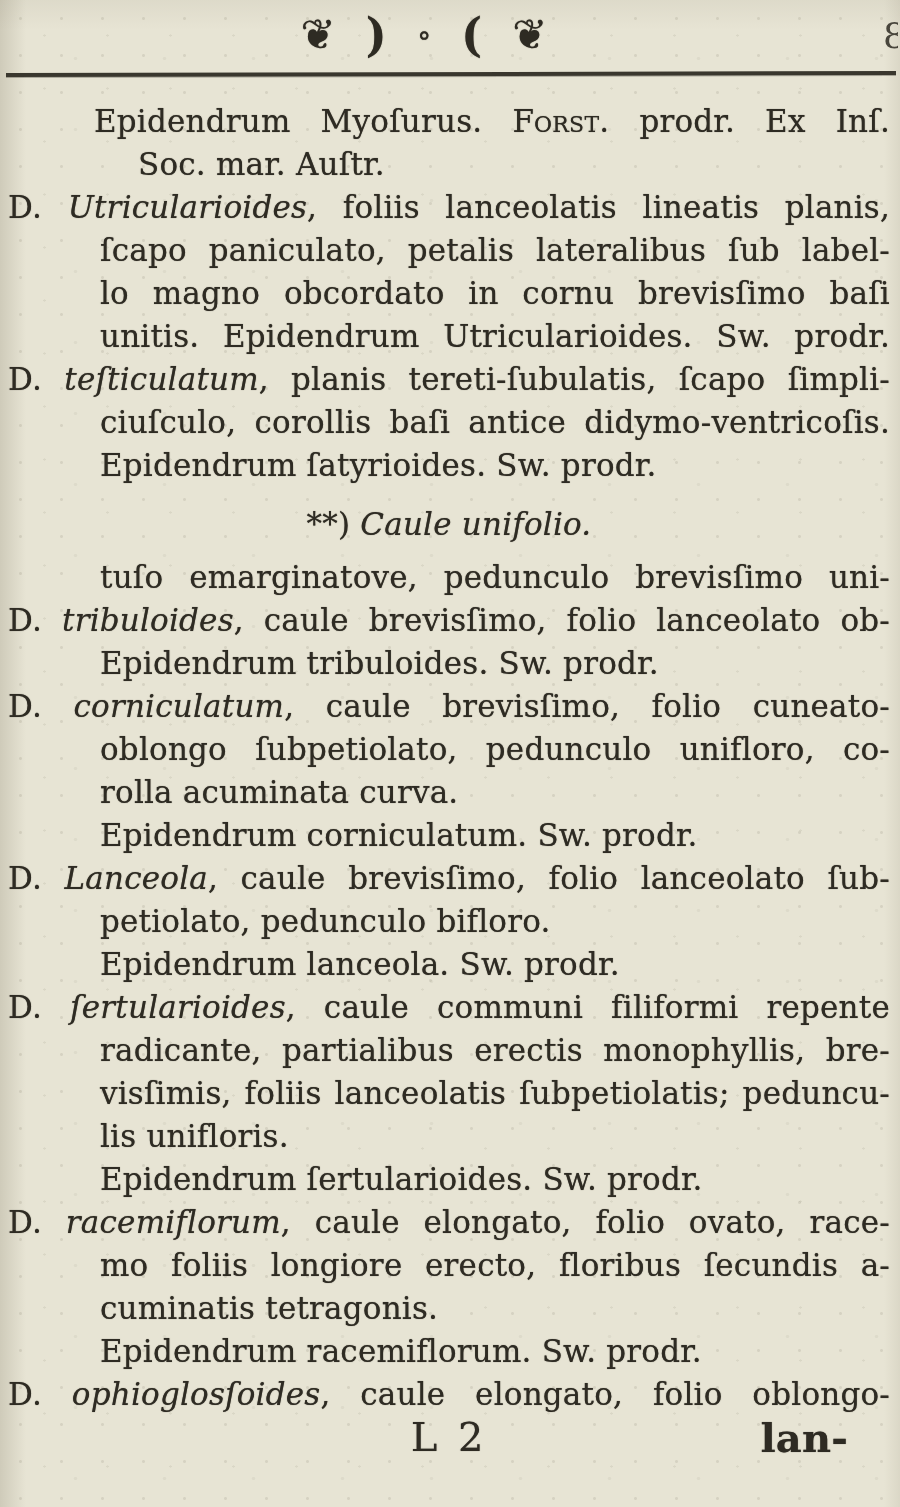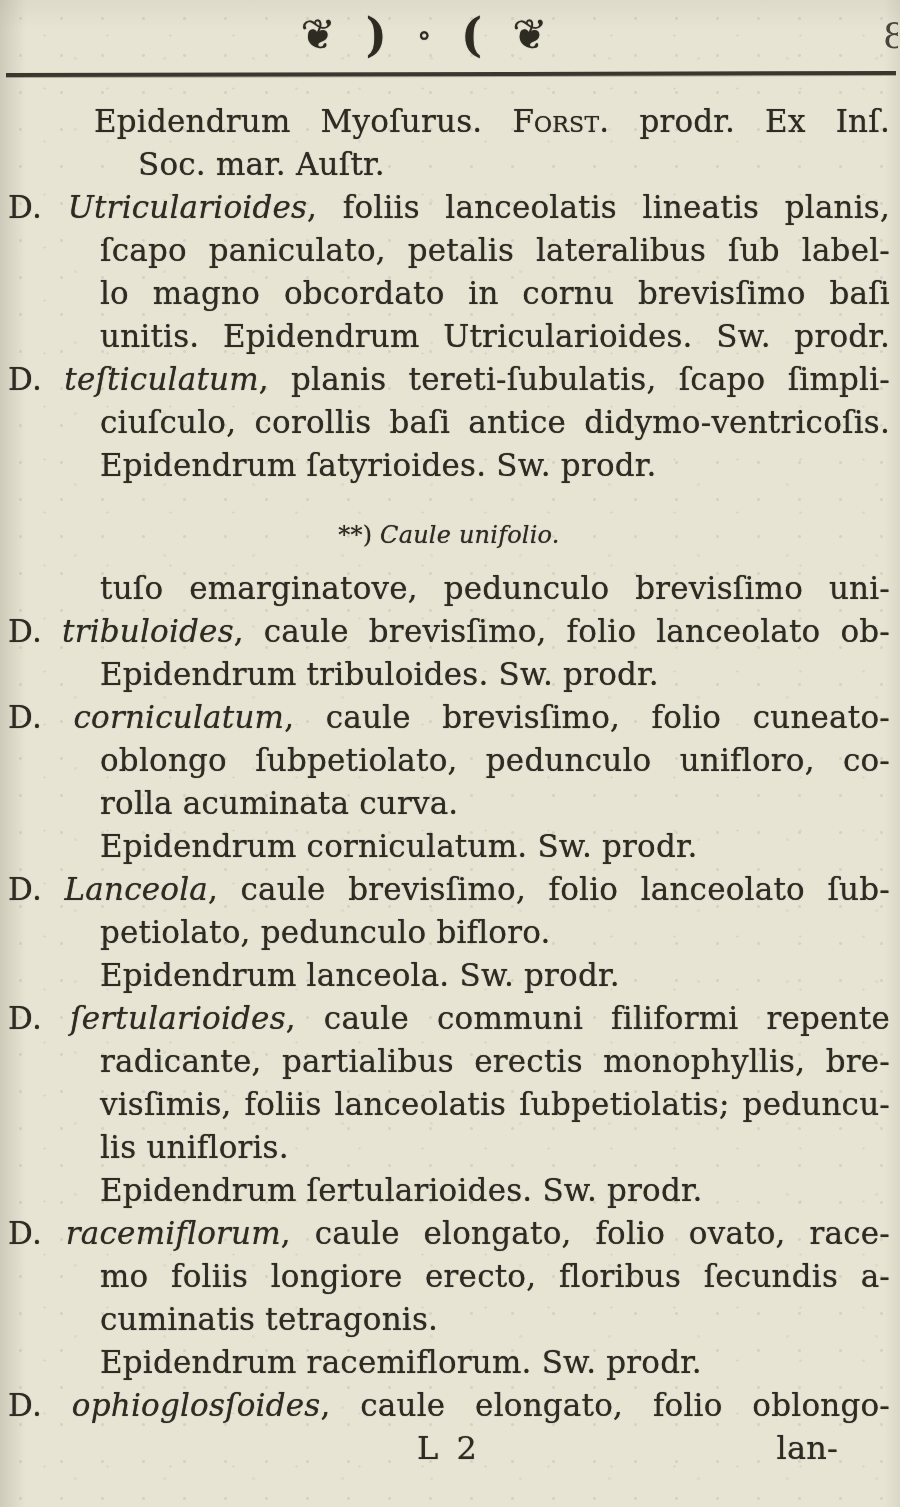--- a/index.html
+++ b/index.html
@@ -46,28 +46,28 @@
     text-shadow:0 0 .9px rgba(46,42,32,.75);
   }
   .line{min-height:43px;}
   .fill{text-align:justify;text-align-last:justify;}
   .ind1{padding-left:86px;}
   .ind2{padding-left:130px;}
   .cont{padding-left:92px;}
   .sp{font-style:italic;}
   .sc{font-variant:small-caps;}
   .heading{
-    text-align:center;font-size:24px;line-height:43px;
-    margin:27px 0 10px;
+    text-align:center;font-size:31px;line-height:43px;
+    margin:16px 0 10px;
     text-shadow:0 0 .9px rgba(46,42,32,.75);
   }
   .hit{font-style:italic;}
-  .footer{position:relative;text-align:center;font-size:32px;line-height:43px;}
+  .footer{position:relative;text-align:center;font-size:40px;line-height:43px;}
   .sig{letter-spacing:4px;}
-  .catch{position:absolute;right:52px;}
+  .catch{position:absolute;right:42px;font-weight:bold;}
 </style>
 </head>
 <body>
 
 <div class="page">
 
   <div class="ornament-row">
     <span class="orn">❦</span>
     <span class="par">)</span>
     <span class="dot">∘</span>

